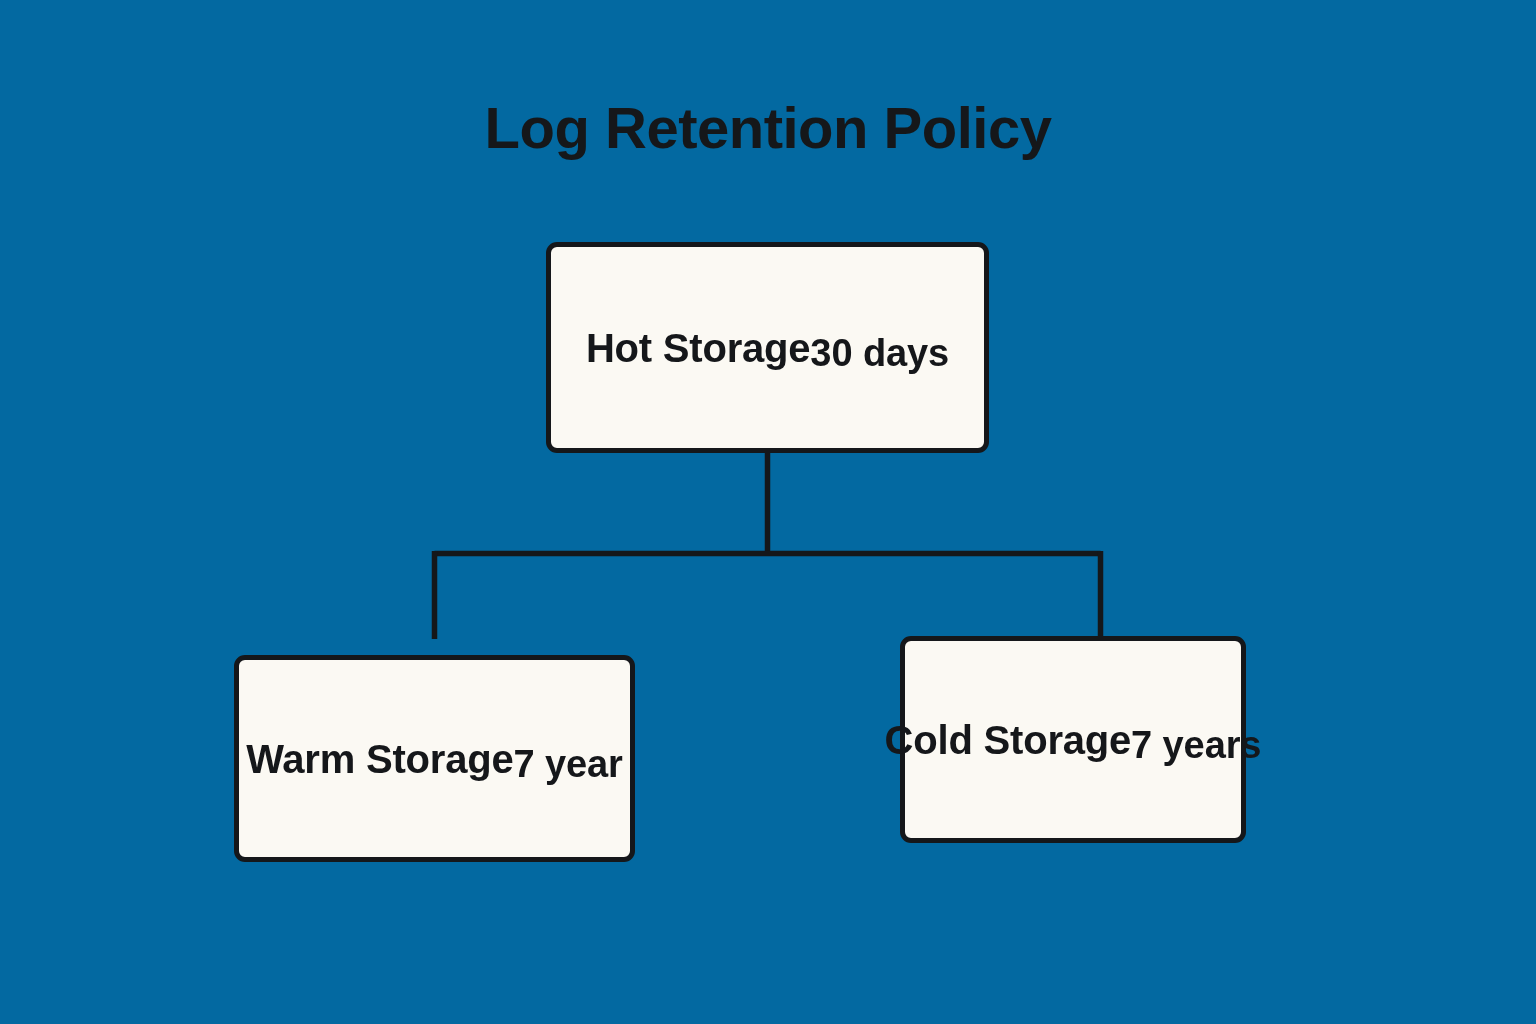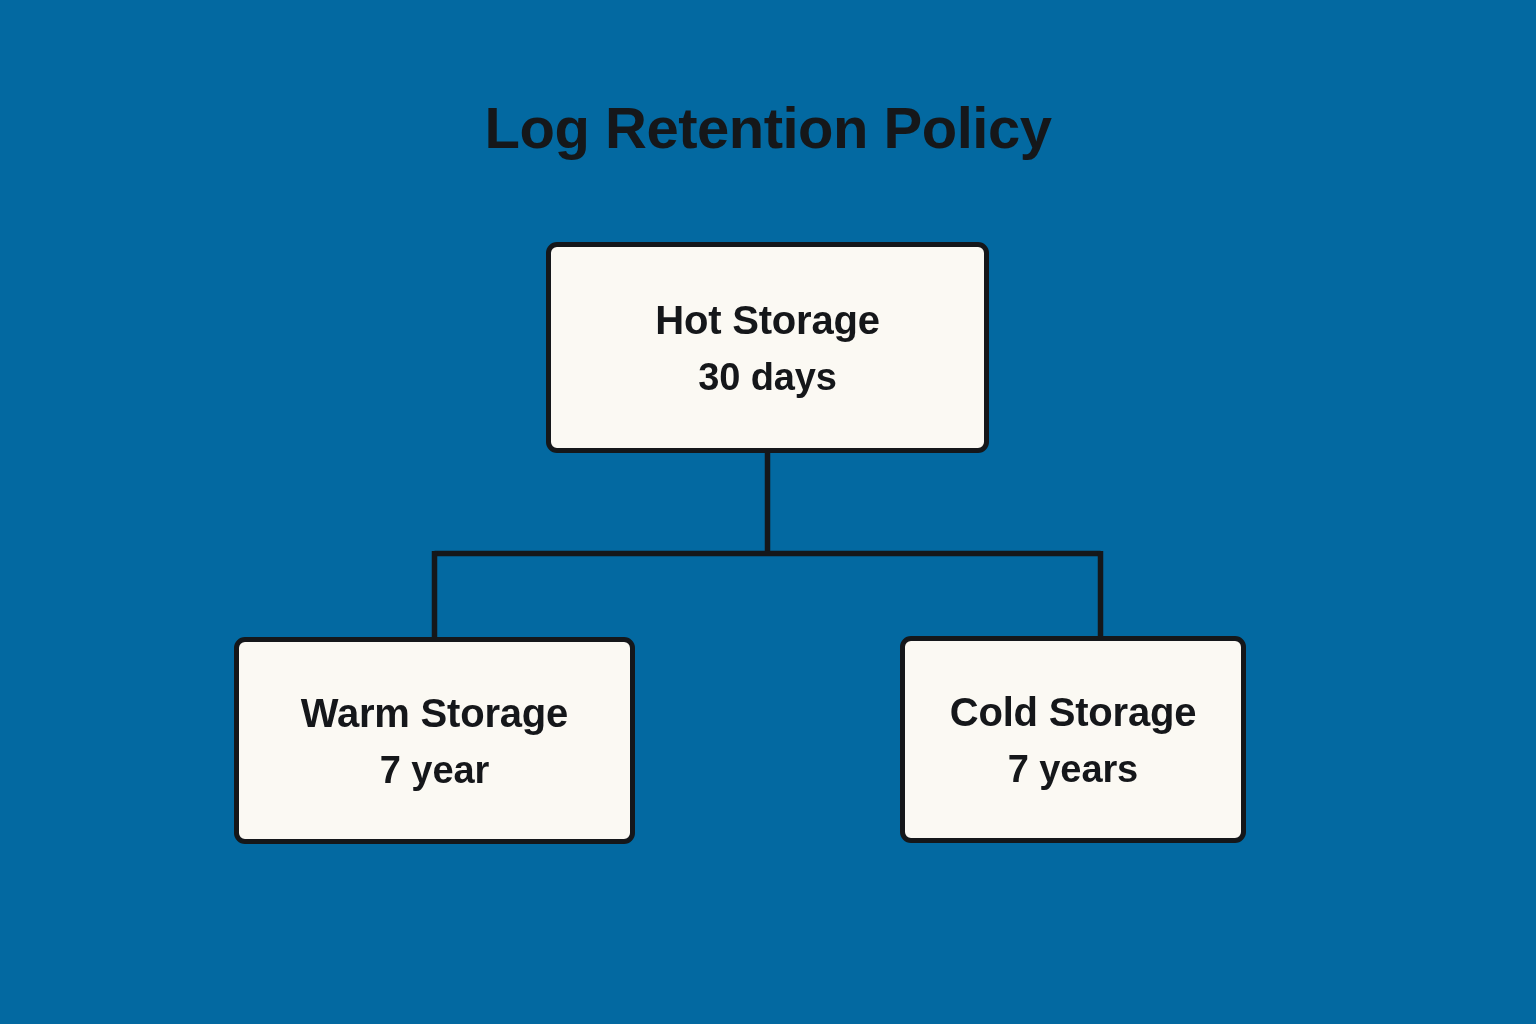--- a/index.html
+++ b/index.html
@@ -49,21 +49,21 @@
   }
 
   
   .node {
     position: absolute;
     box-sizing: border-box;
     background: #fbf9f3;
     border: 5px solid #15171a;
     border-radius: 11px;
     display: flex;
-    flex-direction: column;
+    flex-direction: row;
     align-items: center;
     justify-content: center;
     text-align: center;
   }
   .node-title {
     font-size: 40px;
     font-weight: 700;
     color: #15171a;
     line-height: 48px;
     letter-spacing: -0.2px;
@@ -80,21 +80,21 @@
   }
 
   #node-hot {
     left: 546px;
     top: 242px;
     width: 443px;
     height: 211px;
   }
   #node-warm {
     left: 234px;
-    top: 637px;
+    top: 655px;
     width: 401px;
     height: 207px;
   }
   #node-cold {
     left: 900px;
     top: 636px;
     width: 346px;
     height: 207px;
   }
 </style>

